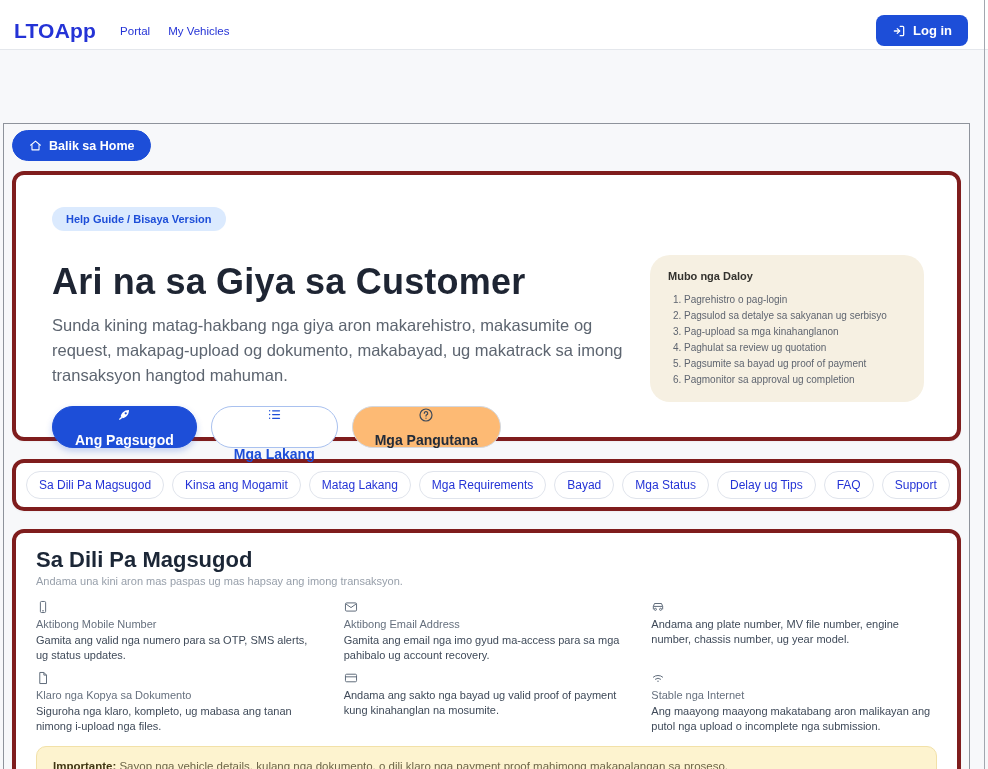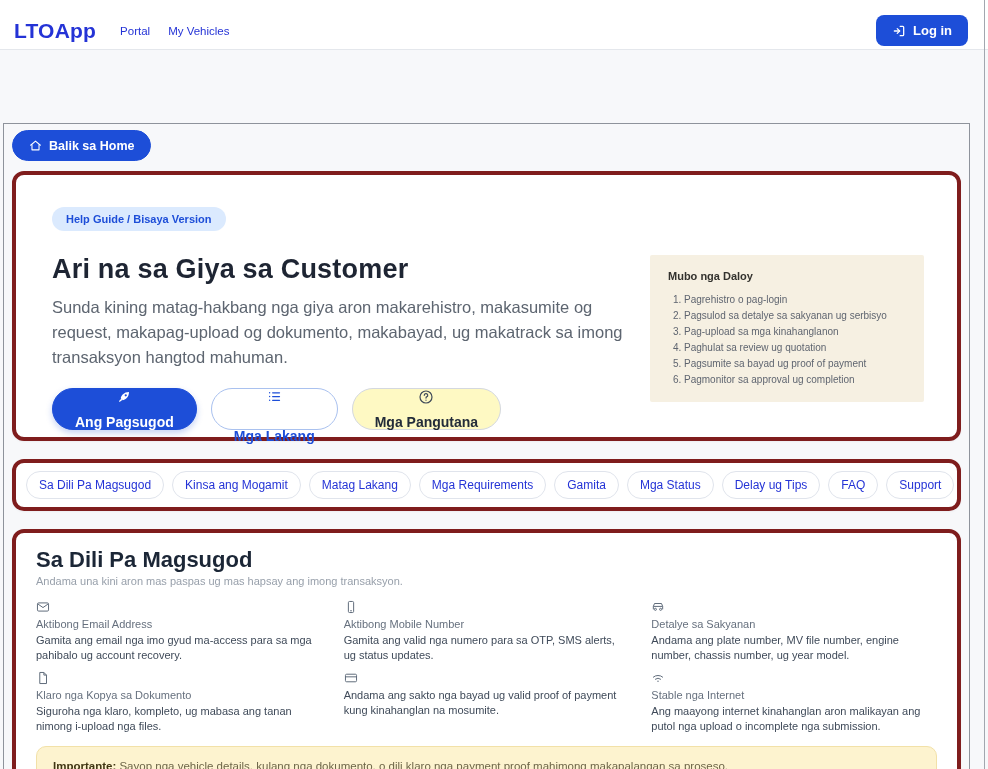--- a/index.html
+++ b/index.html
@@ -49,35 +49,35 @@
     background: #fff; border: 4px solid #7f1d1d; border-radius: 12px;
     box-shadow: 0 1px 2px rgba(16,24,40,.04);
   }
 
   
   .hero-card { position: relative; height: 270px; padding: 32px 36px; margin-bottom: 18px; }
   .badge {
     display: inline-block; background: #dbeafe; color: #1d4ed8;
     font-size: 11px; font-weight: 700; padding: 6px 14px; border-radius: 13px;
   }
-  .hero-title { margin-top: 23px; font-size: 27px; font-weight: 800; color: #1e2533; letter-spacing: .2px; }
+  .hero-title { margin-top: 30px; font-size: 36px; font-weight: 800; color: #1e2533; letter-spacing: .2px; }
   .hero-desc { margin-top: 10px; width: 578px; font-size: 16.5px; line-height: 1.52; color: #5d6570; }
   .hero-buttons { display: flex; gap: 14px; margin-top: 18px; }
   .btn-big {
     display: inline-flex; align-items: center; gap: 9px; height: 42px;
     border-radius: 21px; padding: 0 22px; font-size: 14px; font-weight: 700;
     cursor: pointer; font-family: "Liberation Sans", sans-serif; flex-direction: column;
   }
   .btn-big.primary { background: #1d4ed8; color: #fff; border: 1px solid #1d4ed8; box-shadow: 0 3px 6px rgba(29,78,216,.25); }
   .btn-big.blue-outline { background: #fff; color: #1d4ed8; border: 1px solid #a9c1ef; gap: 24px; }
-  .btn-big.gray-outline { background: #fef9c3; color: #232c3a; border: 1px solid #d4d8df; }
+  .btn-big.gray-outline { background: #fdba74; color: #232c3a; border: 1px solid #d4d8df; }
 
   .flow-box {
     position: absolute; top: 80px; right: 33px; width: 274px;
-    background: #f6f0e2; border-radius: 2px; padding: 15px 16px 14px 18px;
+    background: #f6f0e2; border-radius: 20px; padding: 15px 16px 14px 18px;
   }
   .flow-title { font-size: 11px; font-weight: 700; color: #33322e; }
   .flow-list { margin: 10px 0 0 16px; font-size: 10px; color: #5f6570; line-height: 1.6; }
 
   
   .chips-card { padding: 8px 10px; margin-bottom: 18px; display: flex; gap: 8px; flex-wrap: nowrap; }
   .chip {
     display: inline-flex; align-items: center; height: 28px; padding: 0 12px;
     border: 1px solid #e0e4ec; border-radius: 14px; background: #fff;
     font-size: 12px; color: #2433d6; cursor: pointer; white-space: nowrap;
@@ -192,65 +192,64 @@
         <li>Pagmonitor sa approval ug completion</li>
       </ol>
     </aside>
   </section>
 
   <nav class="card chips-card">
     <span class="chip">Sa Dili Pa Magsugod</span>
     <span class="chip">Kinsa ang Mogamit</span>
     <span class="chip">Matag Lakang</span>
     <span class="chip">Mga Requirements</span>
-    <span class="chip">Gamita</span>
+    <span class="chip">Bayad</span>
     <span class="chip">Mga Status</span>
     <span class="chip">Delay ug Tips</span>
     <span class="chip">FAQ</span>
     <span class="chip">Support</span>
   </nav>
 
   <section class="card section-card">
     <h2 class="section-title">Sa Dili Pa Magsugod</h2>
     <div class="section-subtitle">Andama una kini aron mas paspas ug mas hapsay ang imong transaksyon.</div>
 
     <div class="items-grid">
 
       <div class="grid-item">
         <div class="item-icon">
           <svg viewBox="0 0 24 24" width="14" height="14" fill="none" stroke="#5f6b7a" stroke-width="1.7">
+            <rect x="7.5" y="2.5" width="9" height="19" rx="2"></rect>
+              <path d="M10.5 18.5h3"></path>
+          </svg>
+        </div>
+        <div class="item-title">Aktibong Mobile Number</div>
+        <div class="item-text">Gamita ang valid nga numero para sa OTP, SMS alerts, ug status updates.</div>
+      </div>
+
+      <div class="grid-item">
+        <div class="item-icon">
+          <svg viewBox="0 0 24 24" width="14" height="14" fill="none" stroke="#5f6b7a" stroke-width="1.7">
             <rect x="2.5" y="5" width="19" height="14" rx="2"></rect>
               <path d="m3.5 7 8.5 6 8.5-6"></path>
           </svg>
         </div>
         <div class="item-title">Aktibong Email Address</div>
         <div class="item-text">Gamita ang email nga imo gyud ma-access para sa mga pahibalo ug account recovery.</div>
-      </div>
-
-      <div class="grid-item">
-        <div class="item-icon">
-          <svg viewBox="0 0 24 24" width="14" height="14" fill="none" stroke="#5f6b7a" stroke-width="1.7">
-            <rect x="7.5" y="2.5" width="9" height="19" rx="2"></rect>
-              <path d="M10.5 18.5h3"></path>
-          </svg>
-        </div>
-        <div class="item-title">Aktibong Mobile Number</div>
-        <div class="item-text">Gamita ang valid nga numero para sa OTP, SMS alerts, ug status updates.</div>
       </div>
 
       <div class="grid-item">
         <div class="item-icon">
           <svg viewBox="0 0 24 24" width="14" height="14" fill="none" stroke="#5f6b7a" stroke-width="1.7">
             <path d="M4 16v-5l2-5h12l2 5v5"></path>
               <path d="M4 11h16"></path>
             <circle cx="7.5" cy="16" r="1.8"></circle>
               <circle cx="16.5" cy="16" r="1.8"></circle>
           </svg>
         </div>
-        <div class="item-title">Detalye sa Sakyanan</div>
         <div class="item-text">Andama ang plate number, MV file number, engine number, chassis number, ug year model.</div>
       </div>
 
       <div class="grid-item">
         <div class="item-icon">
           <svg viewBox="0 0 24 24" width="14" height="14" fill="none" stroke="#5f6b7a" stroke-width="1.7">
             <path d="M6.5 2.5h7L18 7v14.5H6.5z"></path>
               <path d="M13.5 2.5V7H18"></path>
           </svg>
         </div>
@@ -270,21 +269,21 @@
 
       <div class="grid-item">
         <div class="item-icon">
           <svg viewBox="0 0 24 24" width="14" height="14" fill="none" stroke="#5f6b7a" stroke-width="1.7" stroke-linecap="round">
             <path d="M4 10.5a12 12 0 0 1 16 0"></path>
               <path d="M7.5 14a7 7 0 0 1 9 0"></path>
             <circle cx="12" cy="17.5" r="1.2" fill="#5f6b7a" stroke="none"></circle>
           </svg>
         </div>
         <div class="item-title">Stable nga Internet</div>
-        <div class="item-text">Ang maayong internet kinahanglan aron malikayan ang putol nga upload o incomplete nga submission.</div>
+        <div class="item-text">Ang maayong maayong makatabang aron malikayan ang putol nga upload o incomplete nga submission.</div>
       </div>
 
     </div>
 
     <div class="warning">
       <span class="label">Importante:</span><span class="text"> Sayop nga vehicle details, kulang nga dokumento, o dili klaro nga payment proof mahimong makapalangan sa proseso.</span>
     </div>
   </section>
 
 </main>

